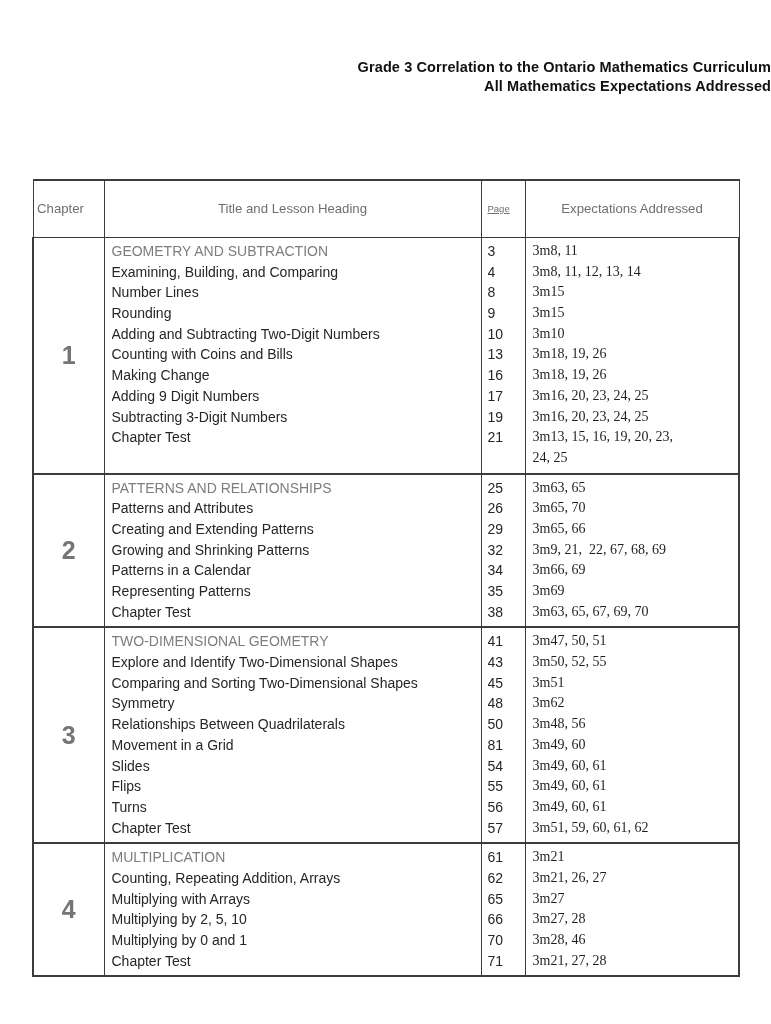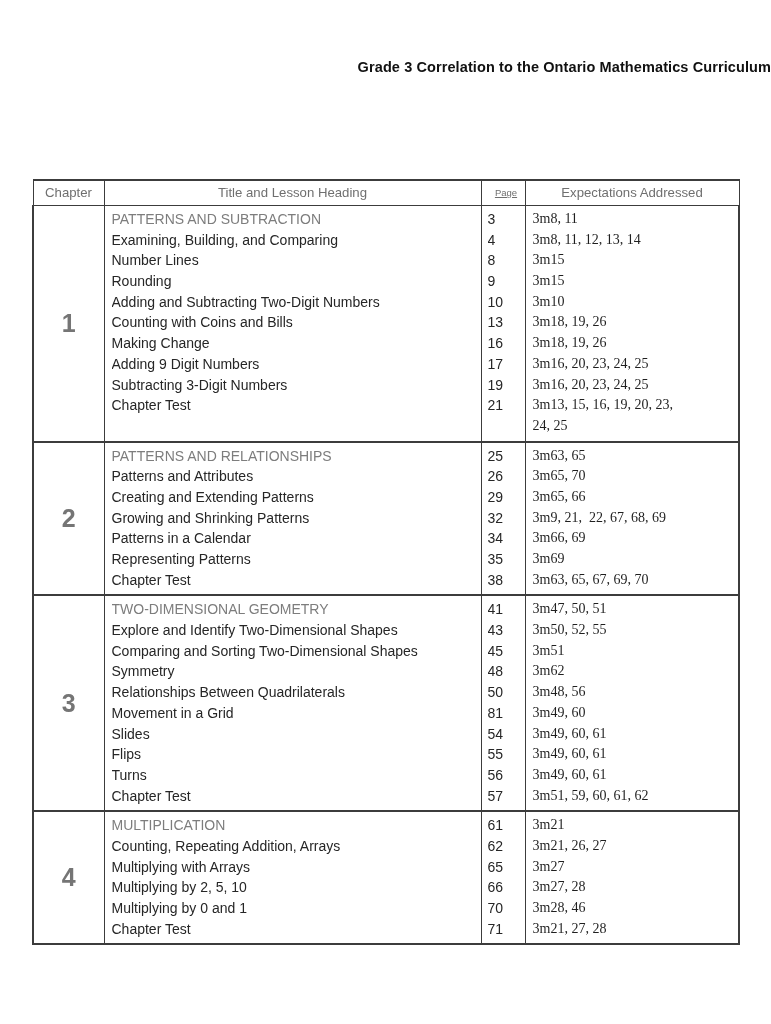--- a/index.html
+++ b/index.html
@@ -49,21 +49,21 @@
     background: #ffffff;
   }
   .corr-table col.c-chapter { width: 71px; }
   .corr-table col.c-title   { width: 377px; }
   .corr-table col.c-page    { width: 44px; }
   .corr-table col.c-exp     { width: 214px; }
 
   .corr-table td, .corr-table th {
     border-left: 1px solid #3c3c3c;
     border-right: 1px solid #3c3c3c;
-    padding: 0;
+    padding: 16px;
     vertical-align: top;
     font-weight: normal;
   }
 
   
   thead tr th {
     border-top: 2px solid #3c3c3c;
     border-bottom: 1px solid #3c3c3c;
     height: 24px;
     color: #6f6f6f;
@@ -138,20 +138,21 @@
     color: transparent;
   }
 </style>
 </head>
 <body>
 
 <div class="page">
 
   <div class="doc-title">
     <span>Grade 3 Correlation to the Ontario Mathematics Curriculum</span>
+    <span class="line2">All Mathematics Expectations Addressed</span>
   </div>
 
   <table class="corr-table">
     <colgroup>
       <col class="c-chapter">
       <col class="c-title">
       <col class="c-page">
       <col class="c-exp">
     </colgroup>
     <thead>
@@ -160,21 +161,21 @@
         <th class="th-title">Title and Lesson Heading</th>
         <th class="th-page">Page</th>
         <th class="th-exp">Expectations Addressed</th>
       </tr>
     </thead>
 
   <tbody class="chapter-block">
         <tr>
           <td class="cell-chapternum">1</td>
           <td class="cell-lessons">
-            <div class="line section-head">PATTERNS AND SUBTRACTION</div>
+            <div class="line section-head">GEOMETRY AND SUBTRACTION</div>
             <div class="line">Examining, Building, and Comparing</div>
             <div class="line">Number Lines</div>
             <div class="line">Rounding</div>
             <div class="line">Adding and Subtracting Two-Digit Numbers</div>
             <div class="line">Counting with Coins and Bills</div>
             <div class="line">Making Change</div>
             <div class="line">Adding 9 Digit Numbers</div>
             <div class="line">Subtracting 3-Digit Numbers</div>
             <div class="line">Chapter Test</div>
             <div class="line blank">&nbsp;</div>

